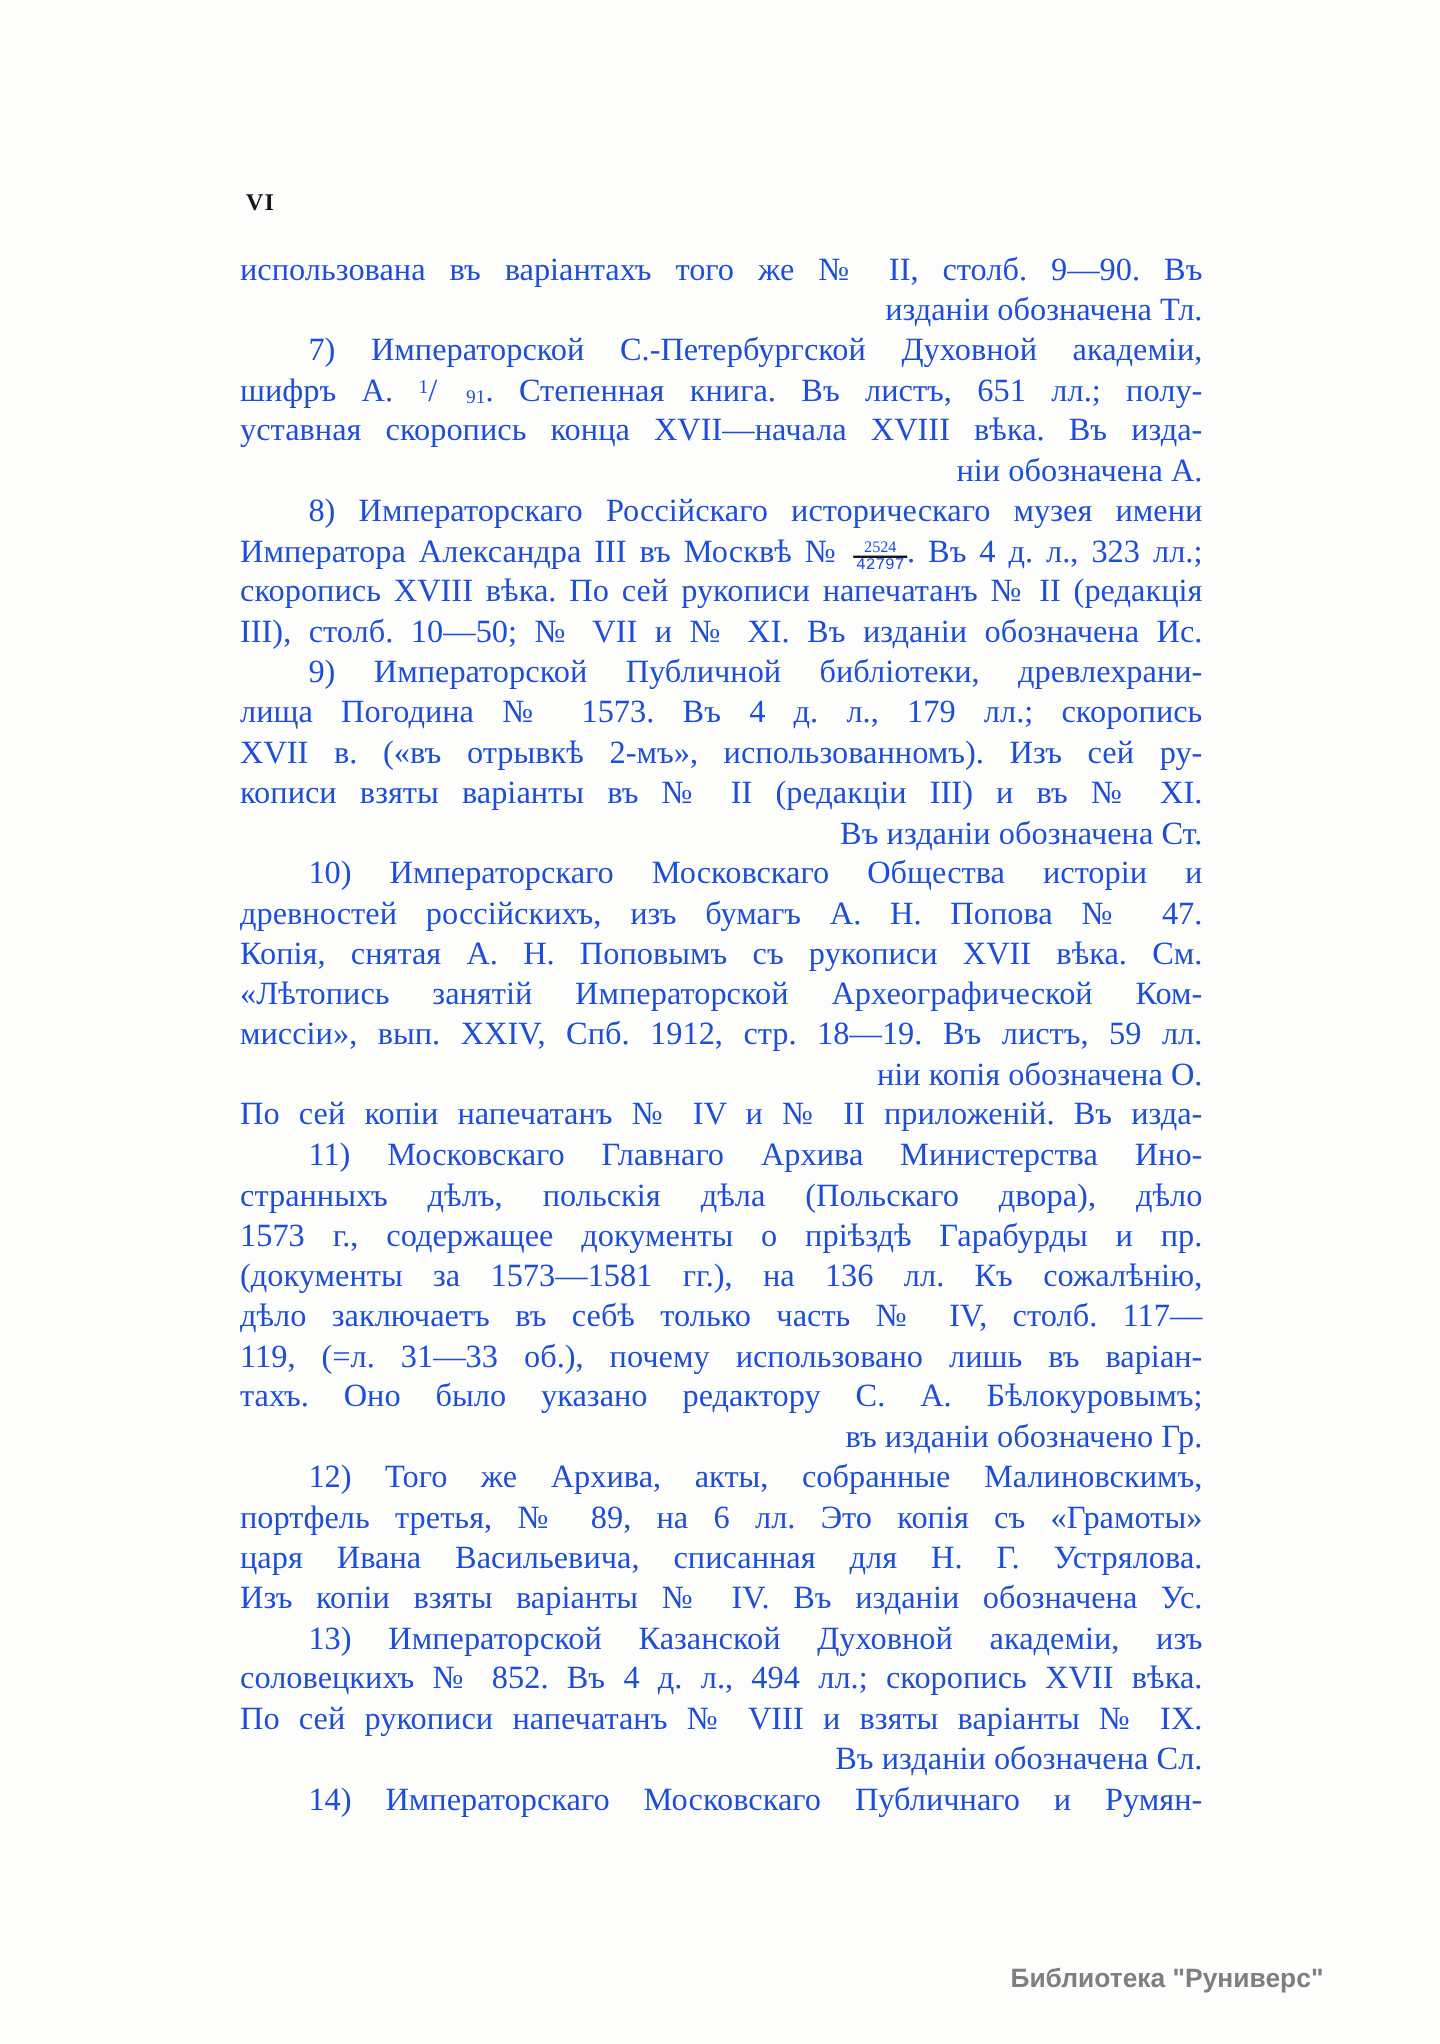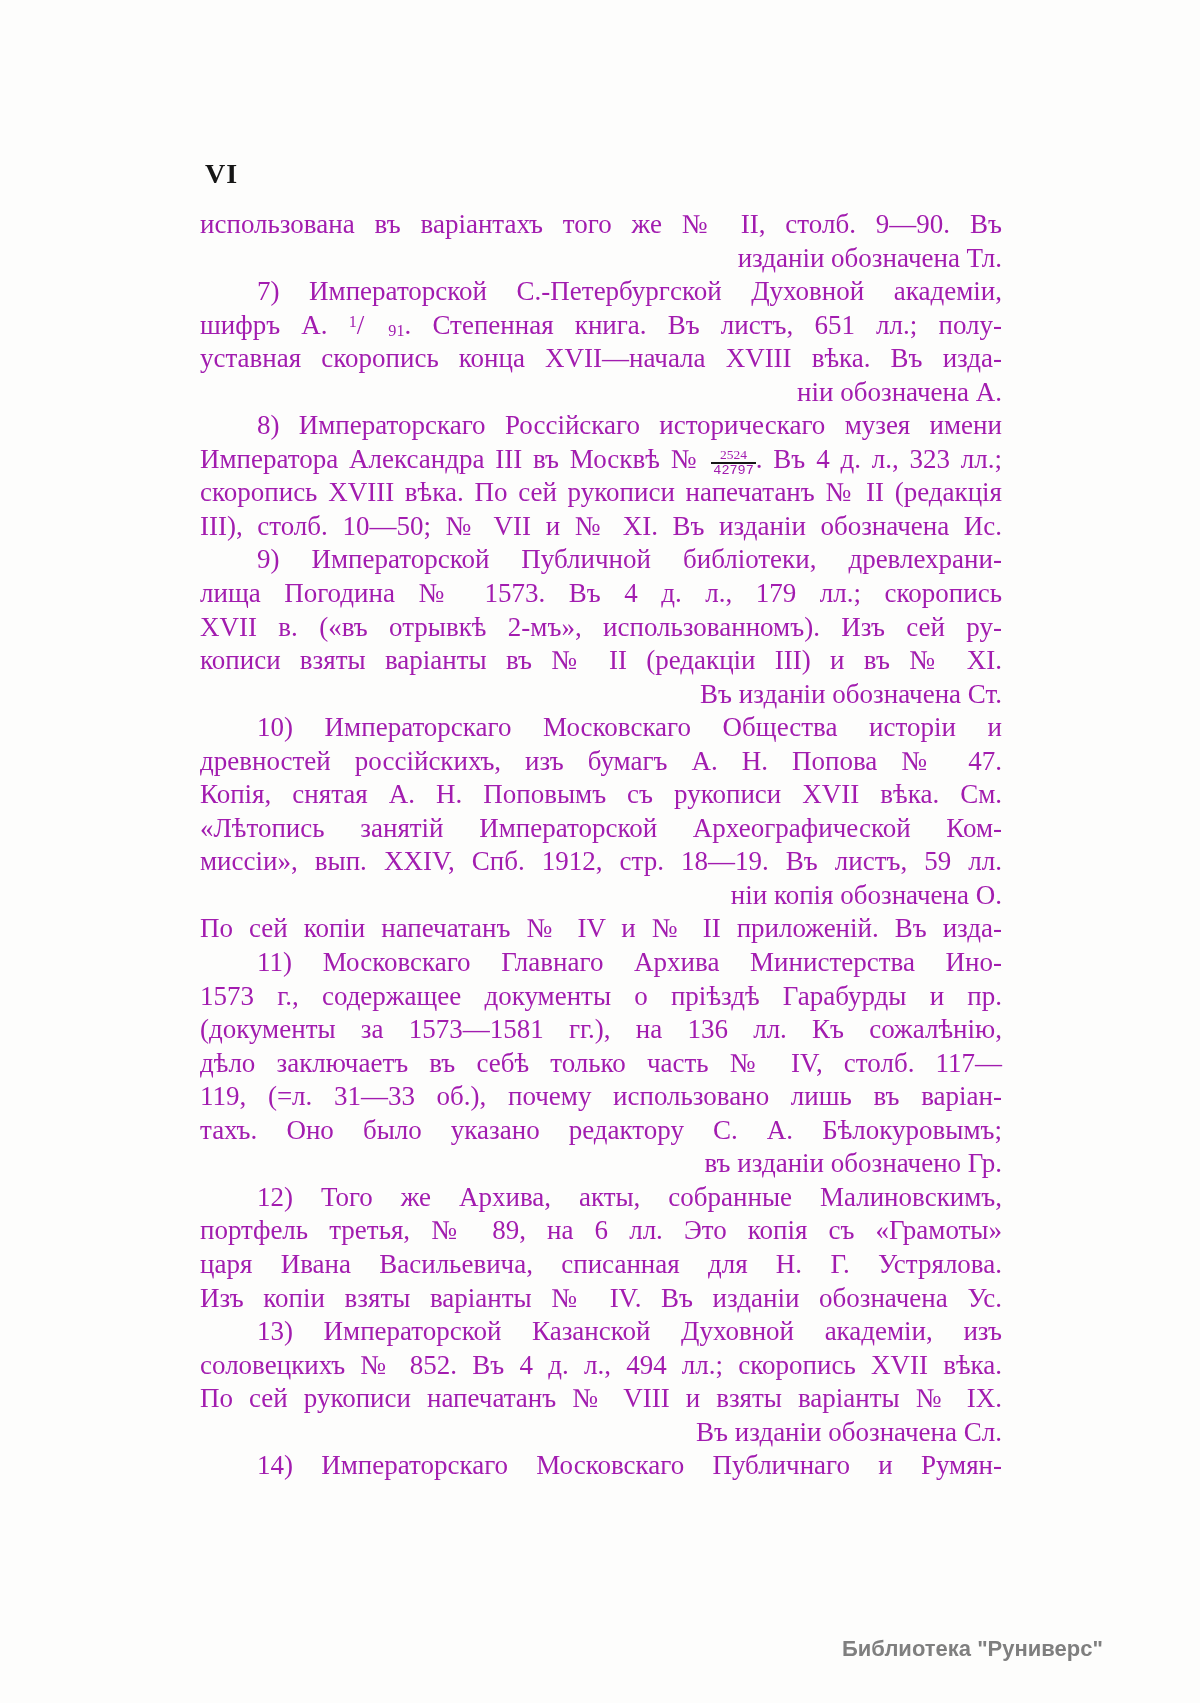--- a/index.html
+++ b/index.html
@@ -12,33 +12,33 @@
     width: 1200px;
     height: 1703px;
     background: #fdfdfc;
     overflow: hidden;
     font-family: "Liberation Serif", "DejaVu Serif", serif;
   }
   .pageno {
     position: absolute;
     left: 205px;
     top: 158px;
-    font-size: 28px;
+    font-size: 20px;
     font-weight: 700;
     letter-spacing: 1px;
     color: #161616;
   }
   .textblock {
     position: absolute;
     left: 200px;
     top: 208px;
     width: 802px;
     font-size: 27px;
     line-height: 33.55px;
-    color: #a21caf;
+    color: #1d4ed8;
   }
   .line {
     height: 33.55px;
     text-align: justify;
     text-align-last: justify;
     white-space: normal;
   }
   .line.noj {
     text-align: right;
     text-align-last: auto;
@@ -100,20 +100,21 @@
       <div class="line">кописи взяты варіанты въ № II (редакціи III) и въ № XI.</div>
       <div class="line noj">Въ изданіи обозначена Ст.</div>
       <div class="line ind">10) Императорскаго Московскаго Общества исторіи и</div>
       <div class="line">древностей россійскихъ, изъ бумагъ А. Н. Попова № 47.</div>
       <div class="line">Копія, снятая А. Н. Поповымъ съ рукописи XVII вѣка. См.</div>
       <div class="line">«Лѣтопись занятій Императорской Археографической Ком-</div>
       <div class="line">миссіи», вып. XXIV, Спб. 1912, стр. 18—19. Въ листъ, 59 лл.</div>
       <div class="line noj">ніи копія обозначена О.</div>
       <div class="line">По сей копіи напечатанъ № IV и № II приложеній. Въ изда-</div>
       <div class="line ind">11) Московскаго Главнаго Архива Министерства Ино-</div>
+      <div class="line">странныхъ дѣлъ, польскія дѣла (Польскаго двора), дѣло</div>
       <div class="line">1573 г., содержащее документы о пріѣздѣ Гарабурды и пр.</div>
       <div class="line">(документы за 1573—1581 гг.), на 136 лл. Къ сожалѣнію,</div>
       <div class="line">дѣло заключаетъ въ себѣ только часть № IV, столб. 117—</div>
       <div class="line">119, (=л. 31—33 об.), почему использовано лишь въ варіан-</div>
       <div class="line">тахъ. Оно было указано редактору С. А. Бѣлокуровымъ;</div>
       <div class="line noj">въ изданіи обозначено Гр.</div>
       <div class="line ind">12) Того же Архива, акты, собранные Малиновскимъ,</div>
       <div class="line">портфель третья, № 89, на 6 лл. Это копія съ «Грамоты»</div>
       <div class="line">царя Ивана Васильевича, списанная для Н. Г. Устрялова.</div>
       <div class="line">Изъ копіи взяты варіанты № IV. Въ изданіи обозначена Ус.</div>

